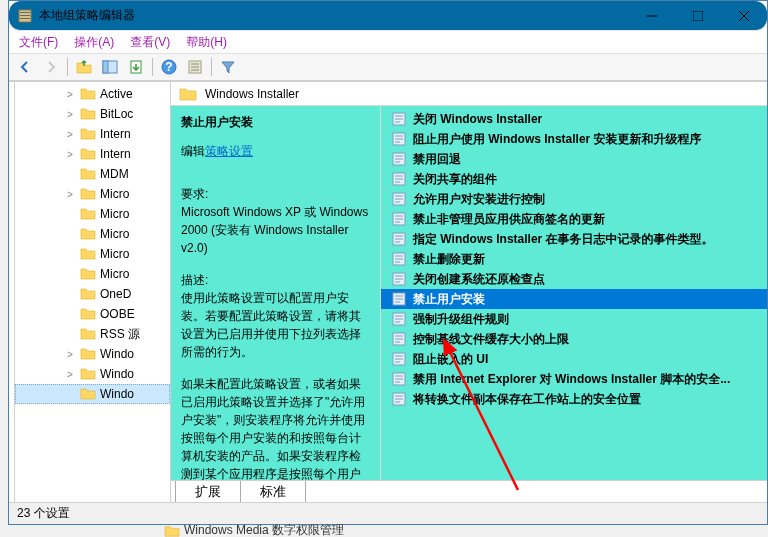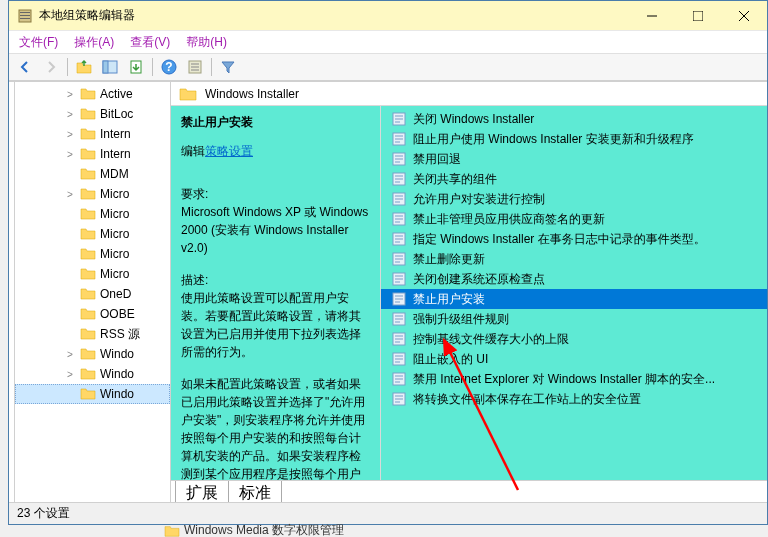--- a/index.html
+++ b/index.html
@@ -1,18 +1,18 @@
 <!DOCTYPE html>
 <html><head>
 <meta charset="utf-8">
 <style>
 * { box-sizing: border-box; margin: 0; padding: 0; font-family: "Microsoft YaHei", "Segoe UI", sans-serif; font-size: 12px; }
 body { background: #f0f0f0; width: 768px; height: 537px; overflow: hidden; position: relative; }
 .window { position: absolute; left: 8px; top: 0; width: 760px; height: 525px; background: #fff; border: 1px solid #4a7dab; display: flex; flex-direction: column; }
-.titlebar { height: 30px; background: #fef9c3; display: flex; align-items: center; padding-left: 8px; border-bottom: 1px solid #e8e8e8; }
+.titlebar { height: 30px; background: #0369a1; display: flex; align-items: center; padding-left: 8px; border-bottom: 1px solid #e8e8e8; border-radius: 12px; }
 .titlebar .icon { width: 16px; height: 16px; margin-right: 6px; }
 .titlebar .title { flex: 1; color: #000; }
 .winbtns { display: flex; height: 100%; }
 .winbtn { width: 46px; height: 30px; display: flex; align-items: center; justify-content: center; color: #000; }
 .menubar { height: 22px; display: flex; align-items: center; padding-left: 10px; gap: 16px; background: #fff; }
 .menubar span { color: #a21caf; }
 .toolbar { height: 28px; background: #f6f6f6; border-top: 1px solid #e0e0e0; border-bottom: 1px solid #d0d0d0; display: flex; align-items: center; padding-left: 4px; gap: 2px; }
 .toolbtn { width: 24px; height: 22px; display: flex; align-items: center; justify-content: center; }
 .toolbtn.disabled { opacity: 0.4; }
 .toolsep { width: 1px; height: 18px; background: #c0c0c0; margin: 0 2px; }
@@ -33,24 +33,24 @@
 .desc h3 { font-size: 12px; font-weight: bold; margin-bottom: 12px; }
 .desc .link { color: #0066cc; text-decoration: underline; cursor: pointer; display: inline-block; margin-bottom: 11px; }
 .desc .sect { margin-top: 14px; }
 .desc p { line-height: 1.5; color: #000; }
 .listwrap { flex: 1; display: flex; flex-direction: column; overflow: hidden; position: relative; }
 .listhdr { height: 24px; border-bottom: 1px solid #d9d9d9; display: flex; align-items: center; padding-left: 10px; color: #444; }
 .list { flex: 1; overflow-y: auto; overflow-x: hidden; padding-top: 3px; }
 .li { display: flex; align-items: center; height: 20px; padding-left: 10px; white-space: nowrap; cursor: default; }
 .li.sel { background: #0078d7; color: #fff; }
 .li .ico { width: 16px; height: 16px; margin-right: 6px; flex-shrink: 0; }
-.li .txt { color: #000; }
+.li .txt { color: #000; font-weight: bold; }
 .li.sel .txt { color: #fff; }
 .tabs { height: 22px; display: flex; align-items: flex-start; padding-left: 4px; background: #fff; border-top: 1px solid #d0d0d0; }
-.tab { padding: 2px 10px; border: 1px solid #aaa; border-top: none; background: #fff; margin-right: -1px; font-size: 16px; }
+.tab { padding: 2px 19px; border: 1px solid #aaa; border-top: none; background: #fff; margin-right: -1px; font-size: 13px; }
 .tab.active { background: #fff; }
 .status { height: 22px; background: #f0f0f0; border-top: 1px solid #d0d0d0; display: flex; align-items: center; padding-left: 8px; color: #000; }
 .frag { position: absolute; left: 164px; bottom: -2px; font-size: 12px; color: #333; white-space: nowrap; overflow: hidden; width: 300px; }
 .frag .fico { width: 16px; height: 14px; margin-right: 4px; vertical-align: middle; display: inline-block; }
 .arrow { position: absolute; left: 368px; top: 320px; width: 180px; height: 180px; pointer-events: none; z-index: 100; }
 svg.folder { fill: #ffd766; stroke: #d9a400; stroke-width: 0.5; }
 svg.setting rect { fill: #e8f0f8; stroke: #7a9ec8; stroke-width: 1; }
 svg.setting line { stroke: #7a9ec8; stroke-width: 1; }
 </style>
 </head>

